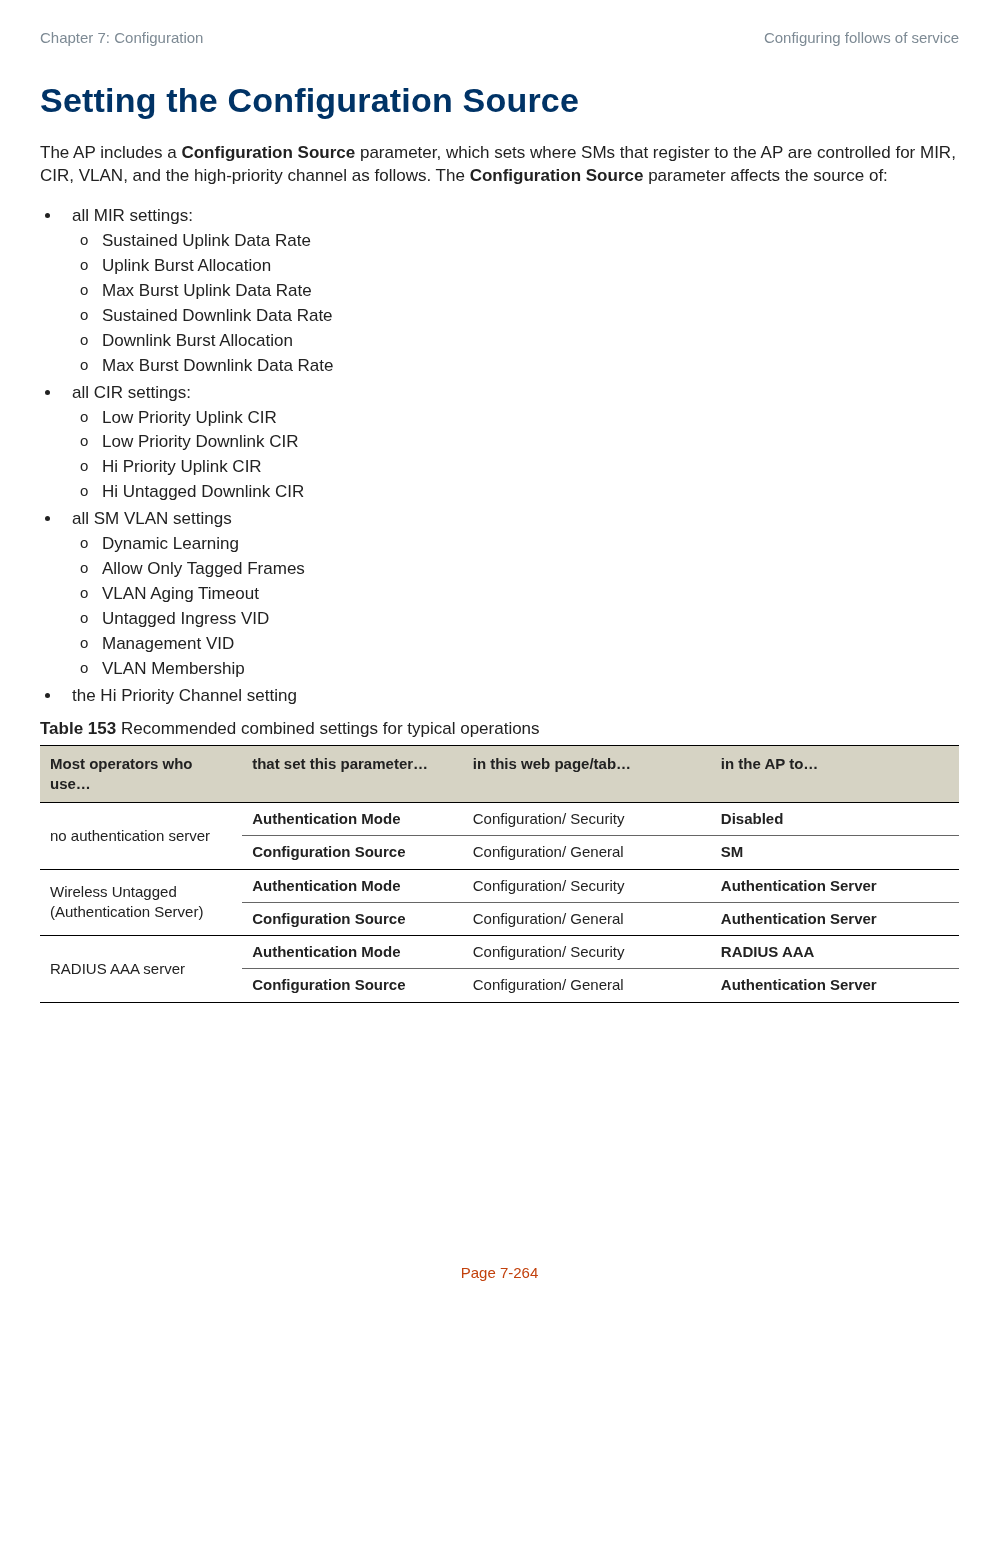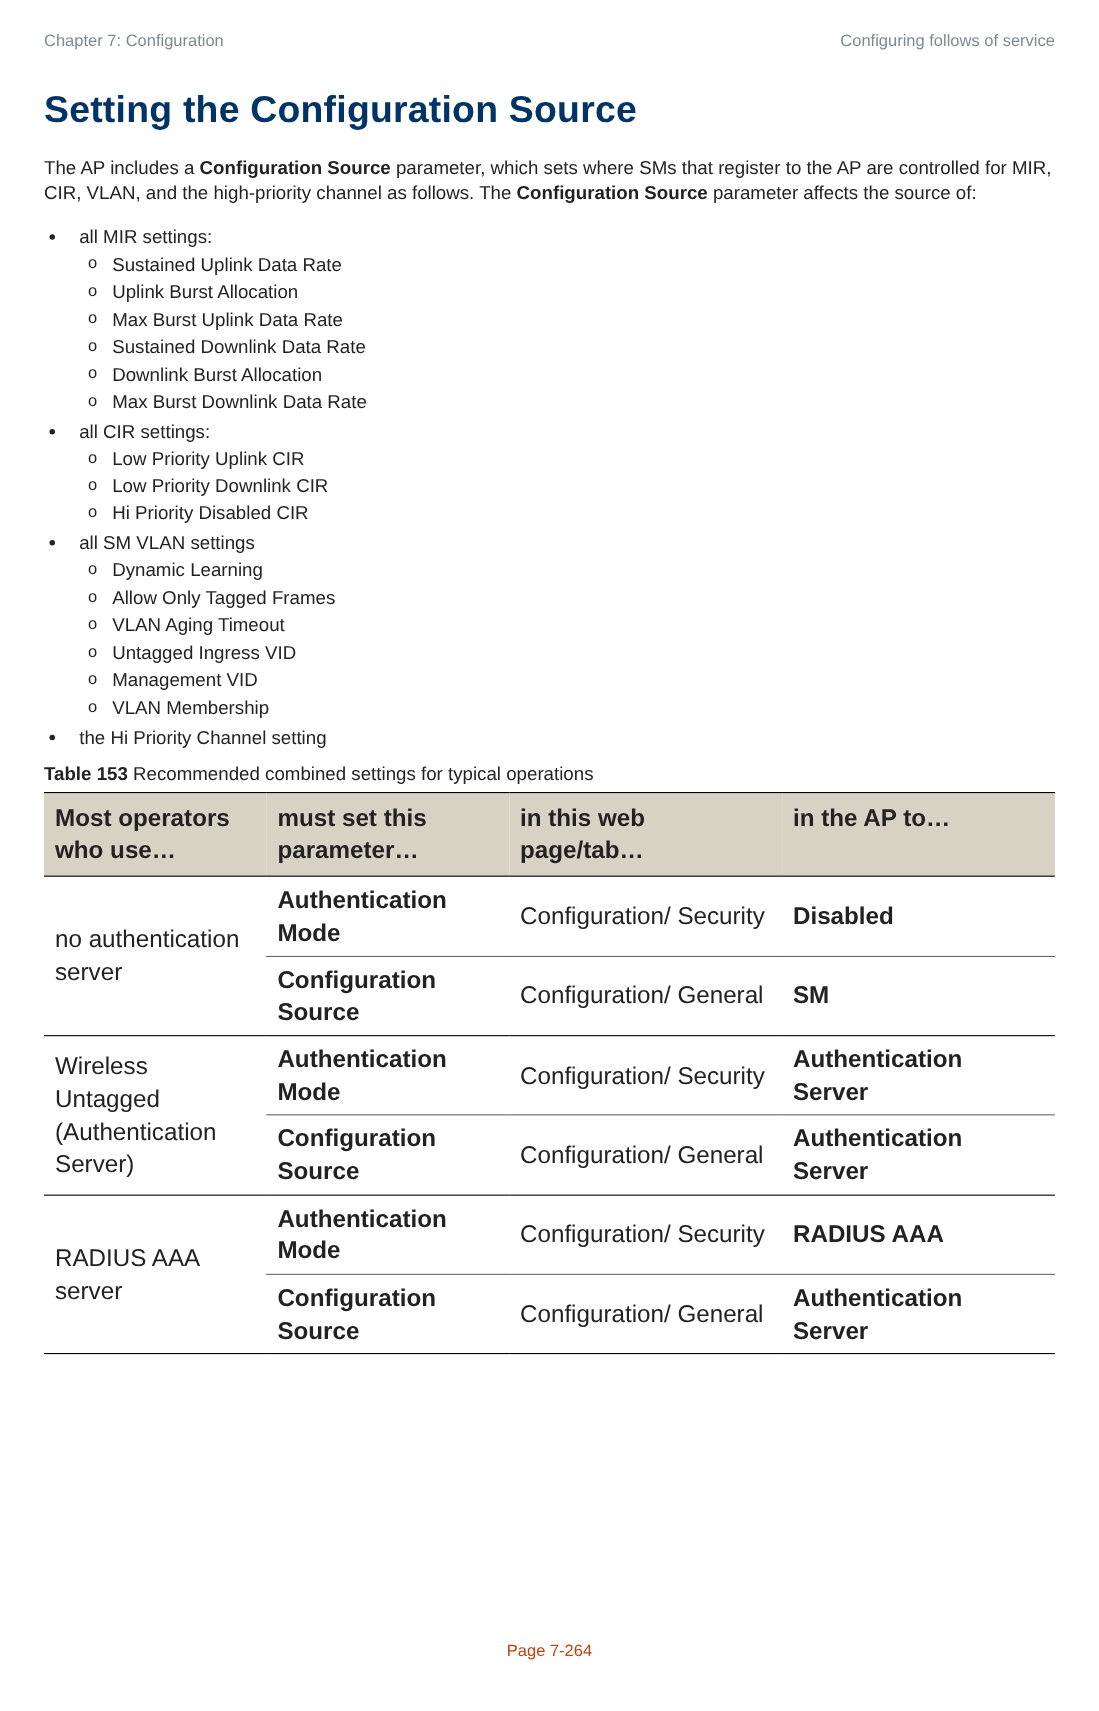--- a/index.html
+++ b/index.html
@@ -54,21 +54,21 @@
     position: absolute;
     left: -22px;
     font-size: 15px;
     color: #222;
   }
   .table-caption { margin: 8px 0 4px 0; }
   .table-caption b { font-weight: bold; }
   table {
     border-collapse: collapse;
     width: 100%;
-    font-size: 22px;
+    font-size: 15px;
   }
   th {
     background: #d6d3c4;
     text-align: left;
     font-weight: bold;
     padding: 8px 10px;
     vertical-align: top;
     border-top: 1.5px solid #000;
     border-bottom: 1px solid #000;
   }
@@ -112,21 +112,22 @@
       <li>Sustained Downlink Data Rate</li>
       <li>Downlink Burst Allocation</li>
       <li>Max Burst Downlink Data Rate</li>
     </ul>
   </li>
   <li>
     <span>all CIR settings:</span>
     <ul class="level2">
       <li>Low Priority Uplink CIR</li>
       <li>Low Priority Downlink CIR</li>
-      <li>Hi Priority Disabled CIR</li>
+      <li>Hi Priority Uplink CIR</li>
+      <li>Hi Untagged Downlink CIR</li>
     </ul>
   </li>
   <li>
     <span>all SM VLAN settings</span>
     <ul class="level2">
       <li>Dynamic Learning</li>
       <li>Allow Only Tagged Frames</li>
       <li>VLAN Aging Timeout</li>
       <li>Untagged Ingress VID</li>
       <li>Management VID</li>
@@ -139,21 +140,21 @@
 </ul>
 
 <p class="table-caption">
   <b>Table 153</b><span> Recommended combined settings for typical operations</span>
 </p>
 
 <table>
   <thead>
     <tr>
       <th style="width:22%">Most operators who use…</th>
-      <th style="width:24%">must set this parameter…</th>
+      <th style="width:24%">that set this parameter…</th>
       <th style="width:27%">in this web page/tab…</th>
       <th style="width:27%">in the AP to…</th>
     </tr>
   </thead>
   <tbody>
     <tr>
       <td rowspan="2" class="rowhead">no authentication server</td>
       <td><b>Authentication Mode</b></td>
       <td>Configuration/ Security</td>
       <td><b>Disabled</b></td>

